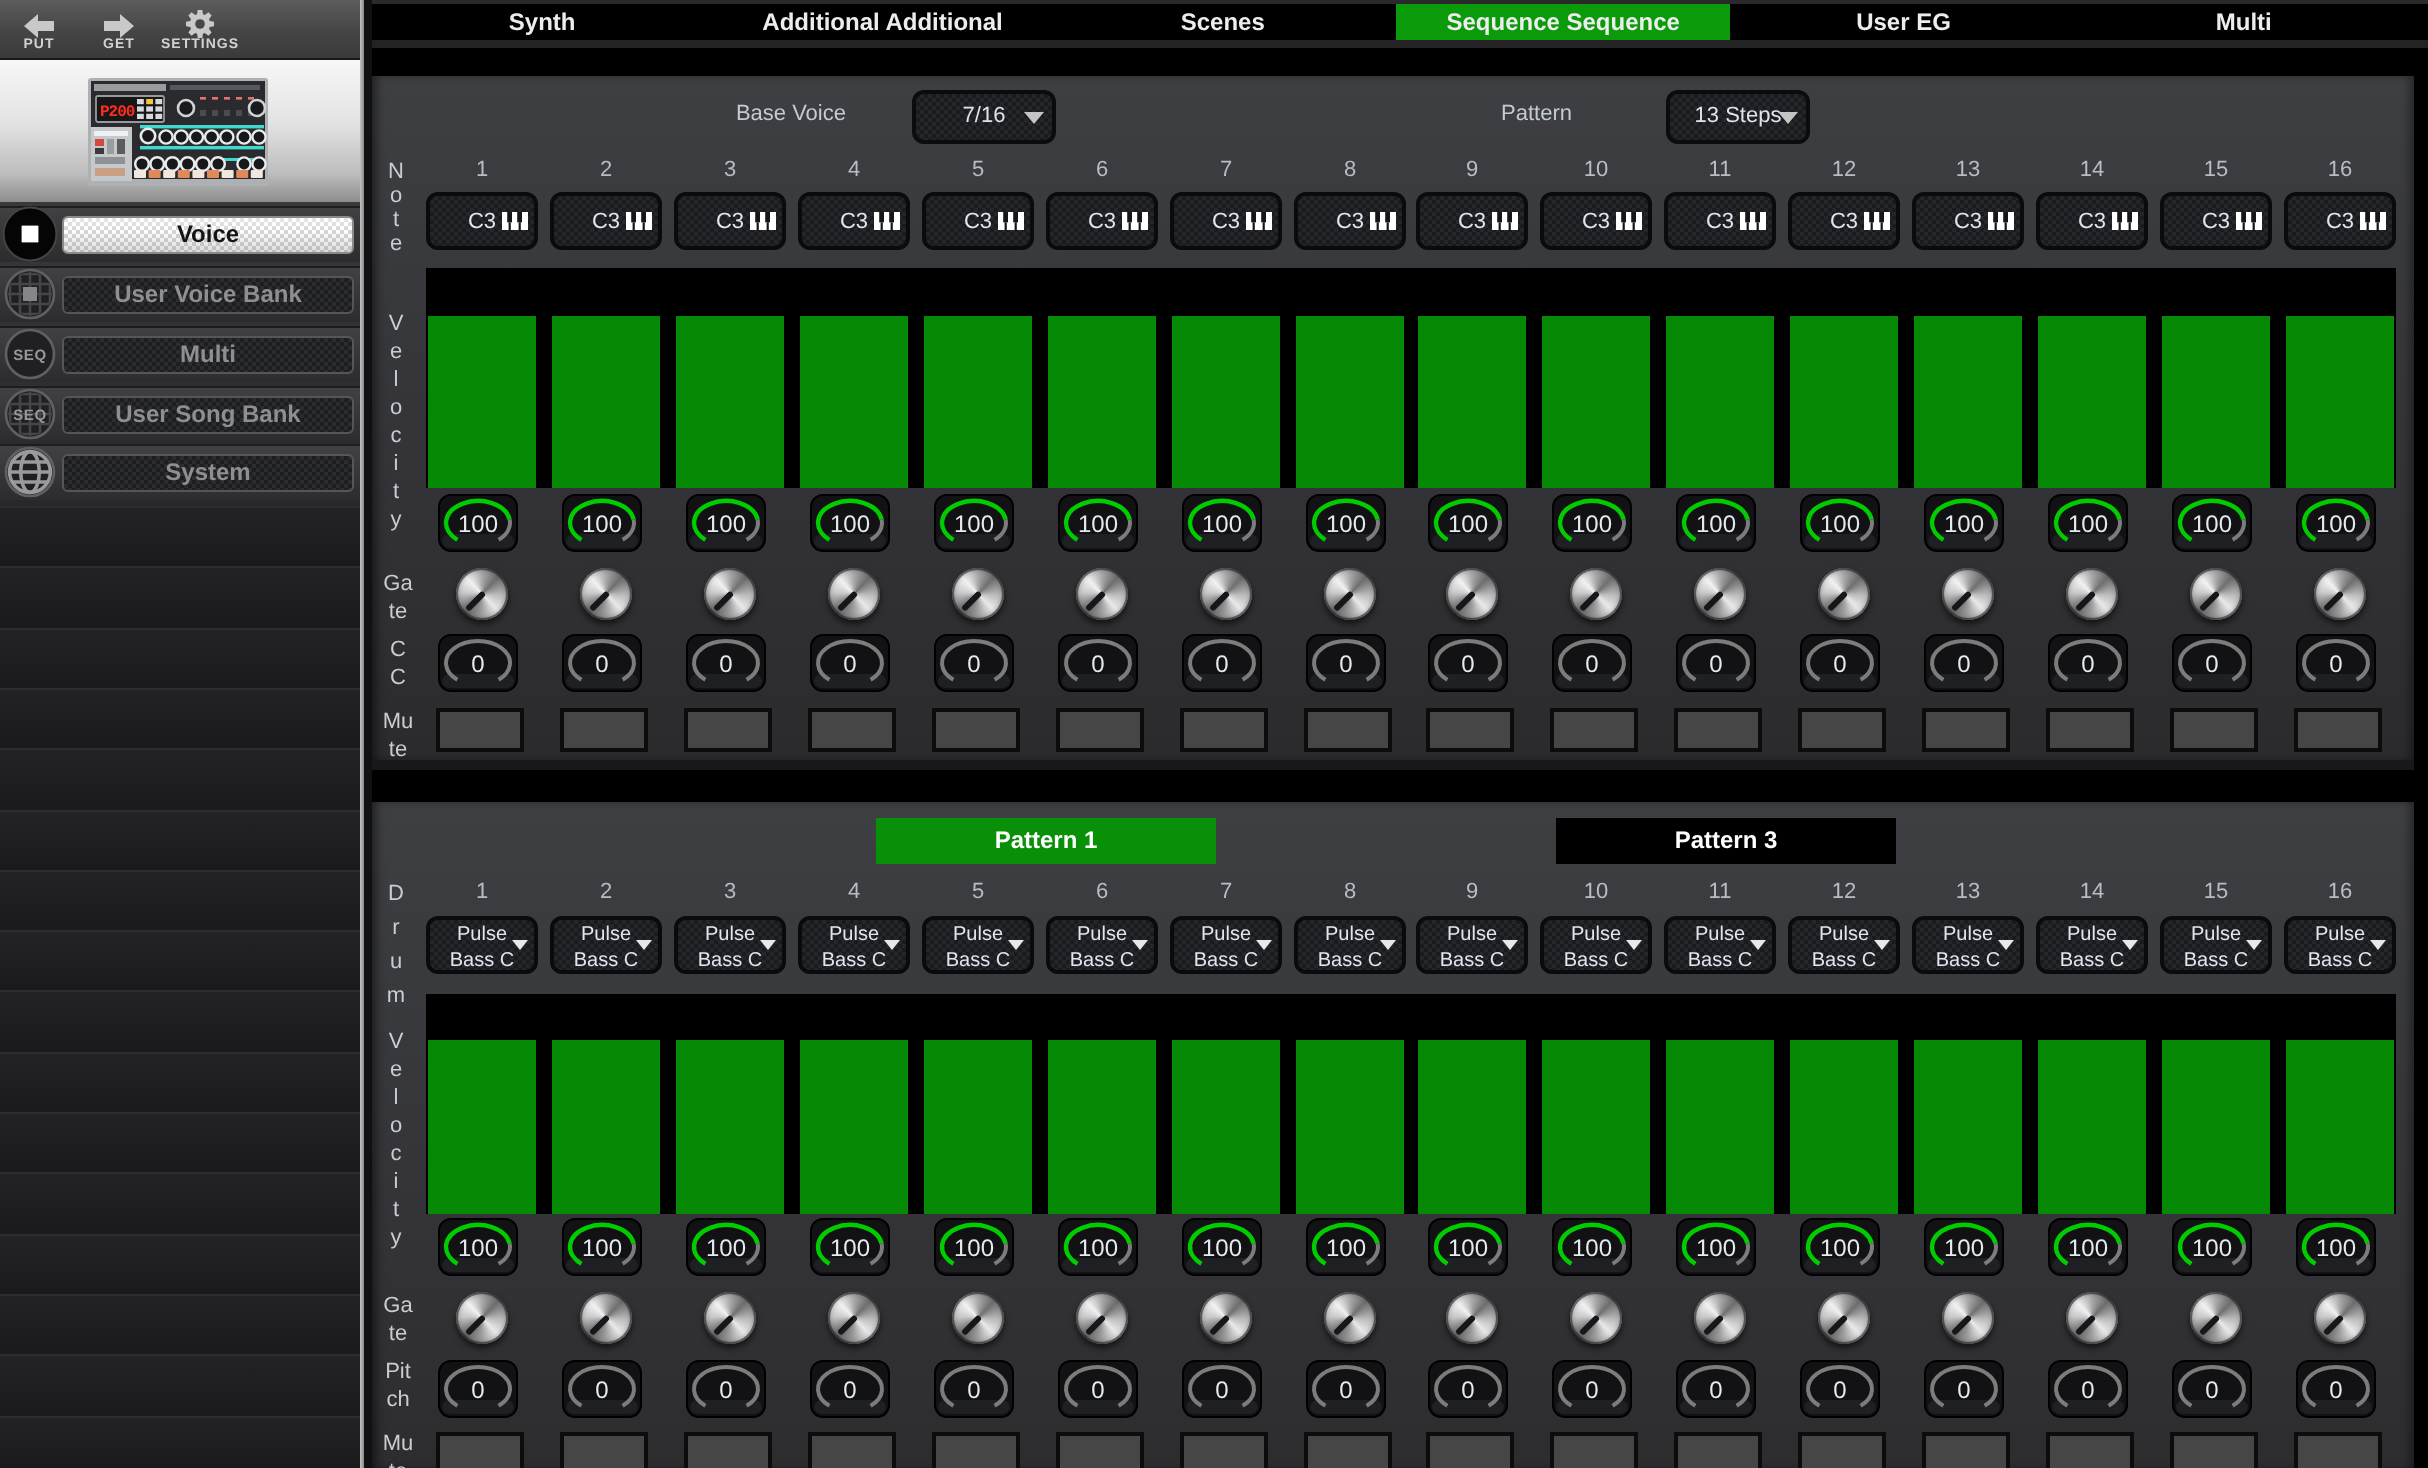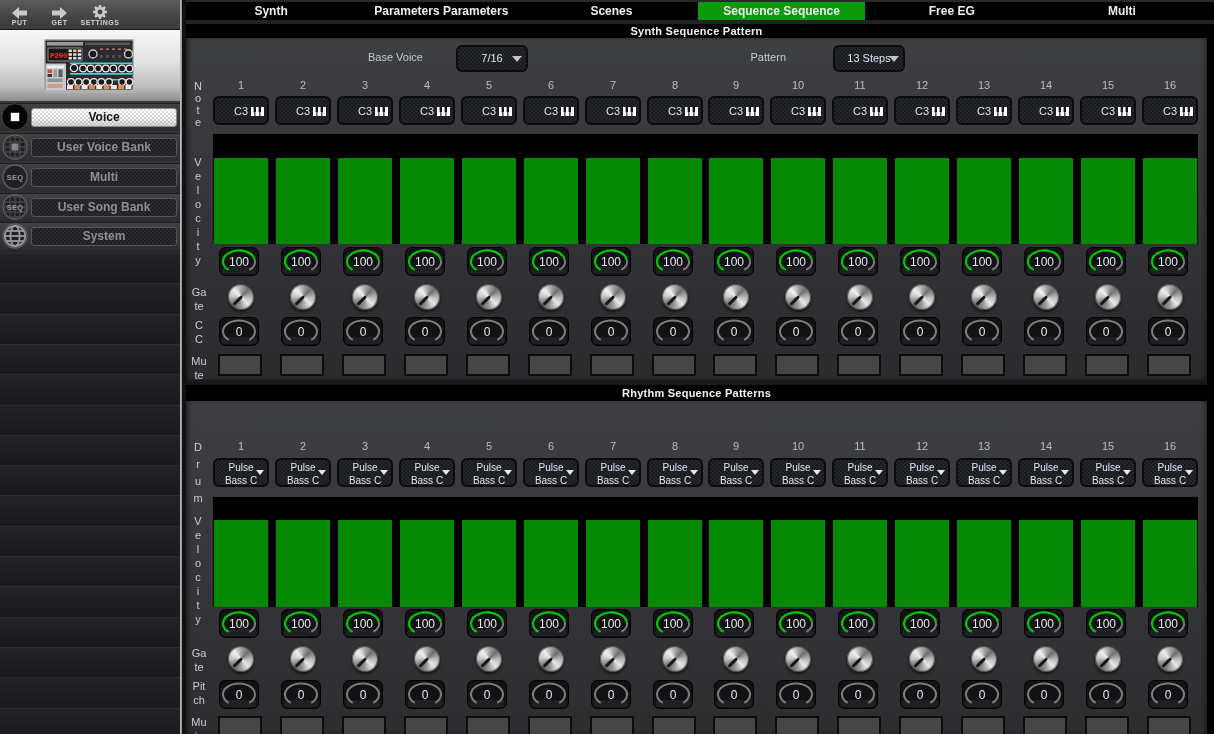--- a/index.html
+++ b/index.html
@@ -182,30 +182,28 @@
 <div class="abs" style="left:0;top:616.6px;width:180px;height:30.3px;background:linear-gradient(#232326,#1a1a1c);border-top:1px solid #2d2d30"></div>
 <div class="abs" style="left:0;top:646.9px;width:180px;height:30.3px;background:linear-gradient(#232326,#1a1a1c);border-top:1px solid #2d2d30"></div>
 <div class="abs" style="left:0;top:677.2px;width:180px;height:30.3px;background:linear-gradient(#232326,#1a1a1c);border-top:1px solid #2d2d30"></div>
 <div class="abs" style="left:0;top:707.5px;width:180px;height:30.3px;background:linear-gradient(#232326,#1a1a1c);border-top:1px solid #2d2d30"></div>
 </div>
 <div class="abs" style="left:180px;top:0;width:2px;height:734px;background:linear-gradient(90deg,#c4c4c4,#8a8a8a)"></div>
 <div class="abs" style="left:182px;top:0;width:4px;height:734px;background:#111113"></div>
 <div class="abs" style="left:186px;top:0;width:1028px;height:734px;background:#000"></div>
 <div class="abs" style="left:186px;top:0;width:1028px;height:2px;background:#2a2a2c"></div>
 <div class="tab" style="left:187.5px;width:167.2px;background:#000">Synth</div>
-<div class="tab" style="left:357.7px;width:167.2px;background:#000">Parameters Parameters</div>
+<div class="tab" style="left:357.7px;width:167.2px;background:#000">Additional Additional</div>
 <div class="tab" style="left:527.8px;width:167.2px;background:#000">Scenes</div>
 <div class="tab" style="left:698.0px;width:167.2px;background:#0a9a0a">Sequence Sequence</div>
-<div class="tab" style="left:868.2px;width:167.2px;background:#000">Free EG</div>
+<div class="tab" style="left:868.2px;width:167.2px;background:#000">User EG</div>
 <div class="tab" style="left:1038.3px;width:167.2px;background:#000">Multi</div>
 <div class="abs" style="left:186px;top:20px;width:1028px;height:4px;background:#232325"></div>
-<div class="title" style="top:24px;height:14px;line-height:14px">Synth Sequence Pattern</div>
 <div class="abs" style="left:186px;top:38px;width:1021px;height:342px;background:linear-gradient(#3e3f43,#2b2b2e);box-shadow:inset 4px 0 5px -2px rgba(0,0,0,.5),inset -4px 0 5px -2px rgba(0,0,0,.4)"></div>
 <div class="abs" style="left:186px;top:380px;width:1021px;height:5px;background:#18181a"></div>
-<div class="title" style="top:385px;height:16px;line-height:16px">Rhythm Sequence Patterns</div>
 <div class="abs" style="left:186px;top:401px;width:1021px;height:333px;background:linear-gradient(#3e3f43,#2d2d30);box-shadow:inset 4px 0 5px -2px rgba(0,0,0,.5),inset -4px 0 5px -2px rgba(0,0,0,.4)"></div>
 <div class="lbl" style="left:343px;top:51px;width:80px;text-align:right">Base Voice</div>
 <div class="dd" style="left:456px;top:45px"><span>7/16</span><span class="ar"></span></div>
 <div class="lbl" style="left:706px;top:51px;width:80px;text-align:right">Pattern</div>
 <div class="dd" style="left:833px;top:45px"><span>13 Steps</span><span class="ar"></span></div>
 <div class="abs vlab" style="left:188px;top:80px;width:20px;line-height:12px">N<br>o<br>t<br>e</div>
 <div class="abs vlab" style="left:188px;top:155px;width:20px;line-height:14px">V<br>e<br>l<br>o<br>c<br>i<br>t<br>y</div>
 <div class="abs vlab" style="left:186px;top:285px;width:26px;line-height:14px">Ga<br>te</div>
 <div class="abs vlab" style="left:186px;top:318px;width:26px;line-height:14px">C<br>C</div>
 <div class="abs vlab" style="left:186px;top:354px;width:26px;line-height:14px">Mu<br>te</div>
@@ -656,20 +654,22 @@
 <div class="mute" style="left:590px;top:354px"></div>
 <div class="mute" style="left:652px;top:354px"></div>
 <div class="mute" style="left:713px;top:354px"></div>
 <div class="mute" style="left:775px;top:354px"></div>
 <div class="mute" style="left:837px;top:354px"></div>
 <div class="mute" style="left:899px;top:354px"></div>
 <div class="mute" style="left:961px;top:354px"></div>
 <div class="mute" style="left:1023px;top:354px"></div>
 <div class="mute" style="left:1085px;top:354px"></div>
 <div class="mute" style="left:1147px;top:354px"></div>
+<div class="abs" style="left:438px;top:409px;width:170px;height:23px;background:#089008;color:#fff;font-weight:bold;font-size:12px;text-align:center;line-height:23px">Pattern 1</div>
+<div class="abs" style="left:778px;top:409px;width:170px;height:23px;background:#000;color:#fff;font-weight:bold;font-size:12px;text-align:center;line-height:23px">Pattern 3</div>
 <div class="nbtn chk" style="left:213px;top:458px;font-size:10px">
       <div class="abs" style="left:0;top:2px;width:52px;text-align:center">Pulse</div>
       <div class="abs" style="left:0;top:15px;width:52px;text-align:center">Bass C</div>
       <div class="abs" style="right:3px;top:10px;width:0;height:0;border-left:4.5px solid transparent;border-right:4.5px solid transparent;border-top:5.5px solid #e8e8e8"></div>
     </div>
 <div class="nbtn chk" style="left:275px;top:458px;font-size:10px">
       <div class="abs" style="left:0;top:2px;width:52px;text-align:center">Pulse</div>
       <div class="abs" style="left:0;top:15px;width:52px;text-align:center">Bass C</div>
       <div class="abs" style="right:3px;top:10px;width:0;height:0;border-left:4.5px solid transparent;border-right:4.5px solid transparent;border-top:5.5px solid #e8e8e8"></div>
     </div>

